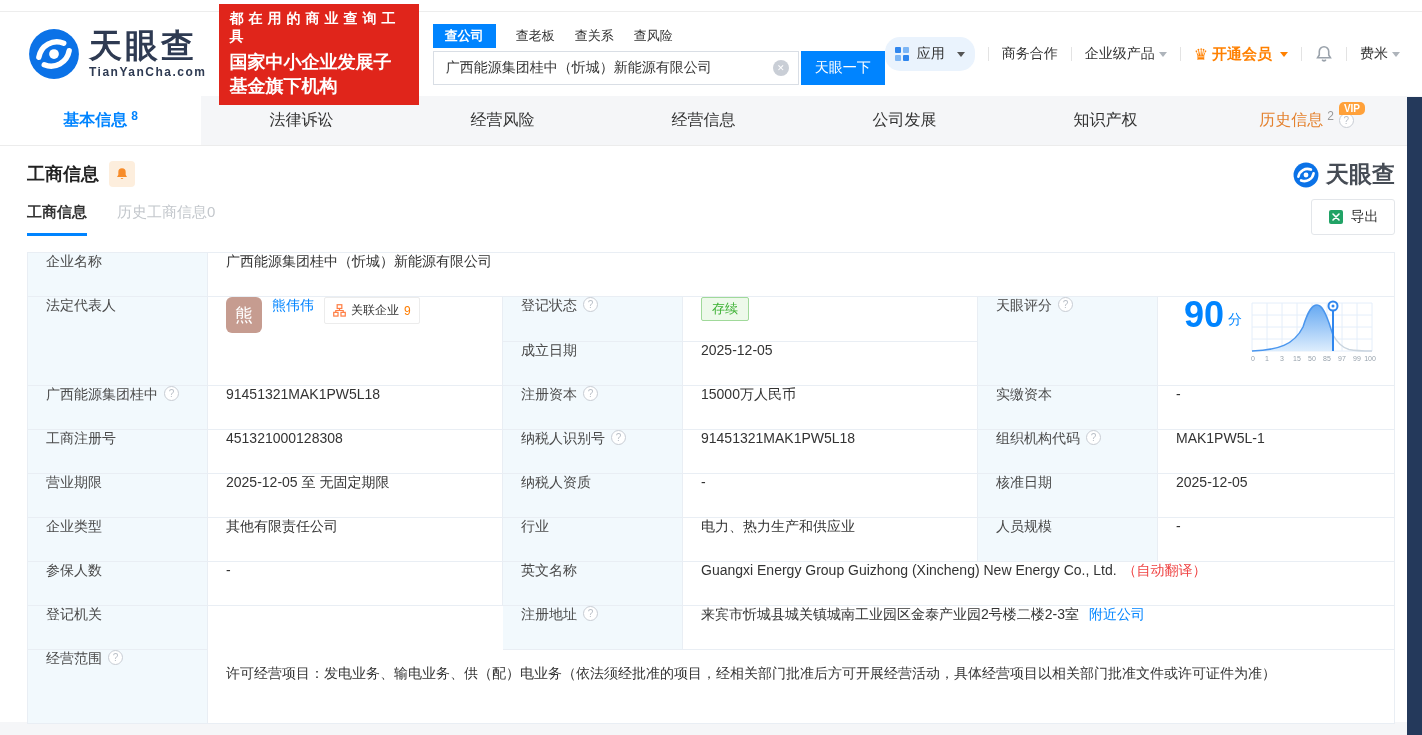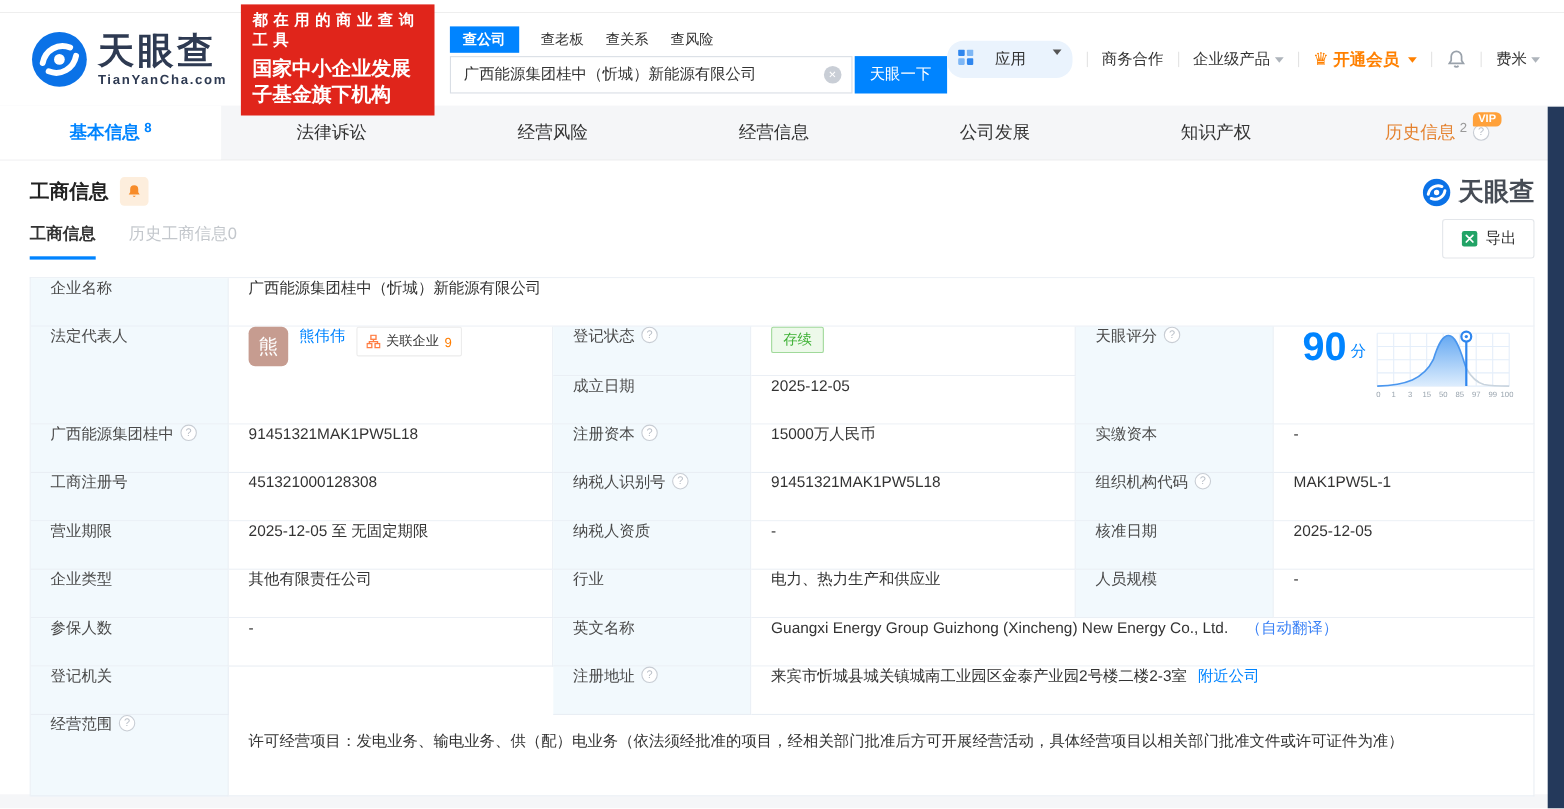--- a/index.html
+++ b/index.html
@@ -18,21 +18,21 @@
   .search{margin-left:14px}
   .s-tabs{display:flex;align-items:center;gap:20px;height:24px;margin-bottom:3px}
   .s-tab{font-size:13px;color:#333;cursor:pointer;white-space:nowrap}
   .s-tab.active{background:#0084ff;color:#fff;padding:3px 12px;font-weight:bold}
   .s-box{display:flex}
   .s-input-wrap{position:relative;display:inline-block}
   .s-input{width:366px;height:34px;border:1px solid #d9dee5;padding:0 34px 0 12px;font-size:14px;color:#333;outline:none;font-family:inherit}
   .s-clear{position:absolute;right:10px;top:9px;width:16px;height:16px;border-radius:50%;background:#c9ced6;color:#fff;font-size:9px;line-height:16px;text-align:center;cursor:pointer}
   .s-btn{width:84px;height:34px;background:#0084ff;color:#fff;border:none;font-size:14px;cursor:pointer;font-family:inherit;margin-left:2px}
   .h-right{margin-left:auto;display:flex;align-items:center;gap:13px;white-space:nowrap}
-  .apps-chip{display:flex;align-items:flex-start;gap:20px;background:#eaf3fd;padding:8px 10px;border-radius:15px;font-size:14px;cursor:pointer}
+  .apps-chip{display:flex;align-items:center;gap:8px;background:#eaf3fd;padding:8px 10px;border-radius:15px;font-size:14px;cursor:pointer}
   .caret{width:0;height:0;border-left:4px solid transparent;border-right:4px solid transparent;border-top:5px solid #555;margin-left:4px;display:inline-block}
   .caret.gray{border-top-color:#aeb4bb}
   .caret.orange{border-top-color:#ff8000}
   .sep{width:1px;height:14px;background:#e3e3e3}
   .nav-item{font-size:14px;color:#333;cursor:pointer;display:flex;align-items:center}
   .vip-nav{display:flex;align-items:center;gap:4px;color:#ff8000;font-weight:bold;font-size:15px;cursor:pointer}
   .crown{font-size:16px;color:#ff8000}
   .bell-btn{cursor:pointer;display:flex;align-items:center}
 
   
@@ -64,21 +64,21 @@
     border-top:1px solid #e9eef4;border-left:1px solid #e9eef4;margin-top:16px}
   .cell{display:flex;align-items:flex-start;padding:0 14px 0 18px;border-right:1px solid #e9eef4;border-bottom:1px solid #e9eef4;font-size:14px;min-width:0}
   .lbl{background:#f2f9fd;color:#4a4a4a}
   .val{color:#333;background:#fff}
   .status-badge{background:#edf9ea;border:1px solid #a0d99a;color:#3eb135;font-size:13px;padding:2px 10px;border-radius:2px}
   .avatar{width:36px;height:36px;border-radius:6px;background:#c69c90;color:#fff;font-size:18px;display:flex;align-items:center;justify-content:center;flex:none}
   .rep-name{color:#0084ff;cursor:pointer;margin-left:10px}
   .rel-badge{display:flex;align-items:center;gap:5px;border:1px solid #ececec;border-radius:2px;padding:4px 8px;font-size:12px;margin-left:10px;cursor:pointer;background:#fff}
   .rel-count{color:#ff7d00}
   .blue-link{color:#0084ff;cursor:pointer;margin-left:10px;white-space:nowrap}
-  .note{color:#3b82f6;margin-left:16px}
+  .note{color:#ef4444;margin-left:6px}
   .score-cell{padding-left:26px}
   .score-num{font-size:36px;font-weight:bold;color:#0084ff;line-height:1}
   .score-unit{font-size:14px;color:#0084ff;margin:14px 0 0 4px}
   .score-chart{margin-left:auto;margin-right:4px}
   .scope-val{line-height:1.9;padding:10px 46px 10px 18px}
   .wrap2{white-space:normal}
 
   .footer-strip{height:13px;background:#f5f6f8}
   .dock{position:absolute;top:97px;right:0;width:15px;height:638px;background:#24395b;z-index:40;cursor:pointer}
 </style>

